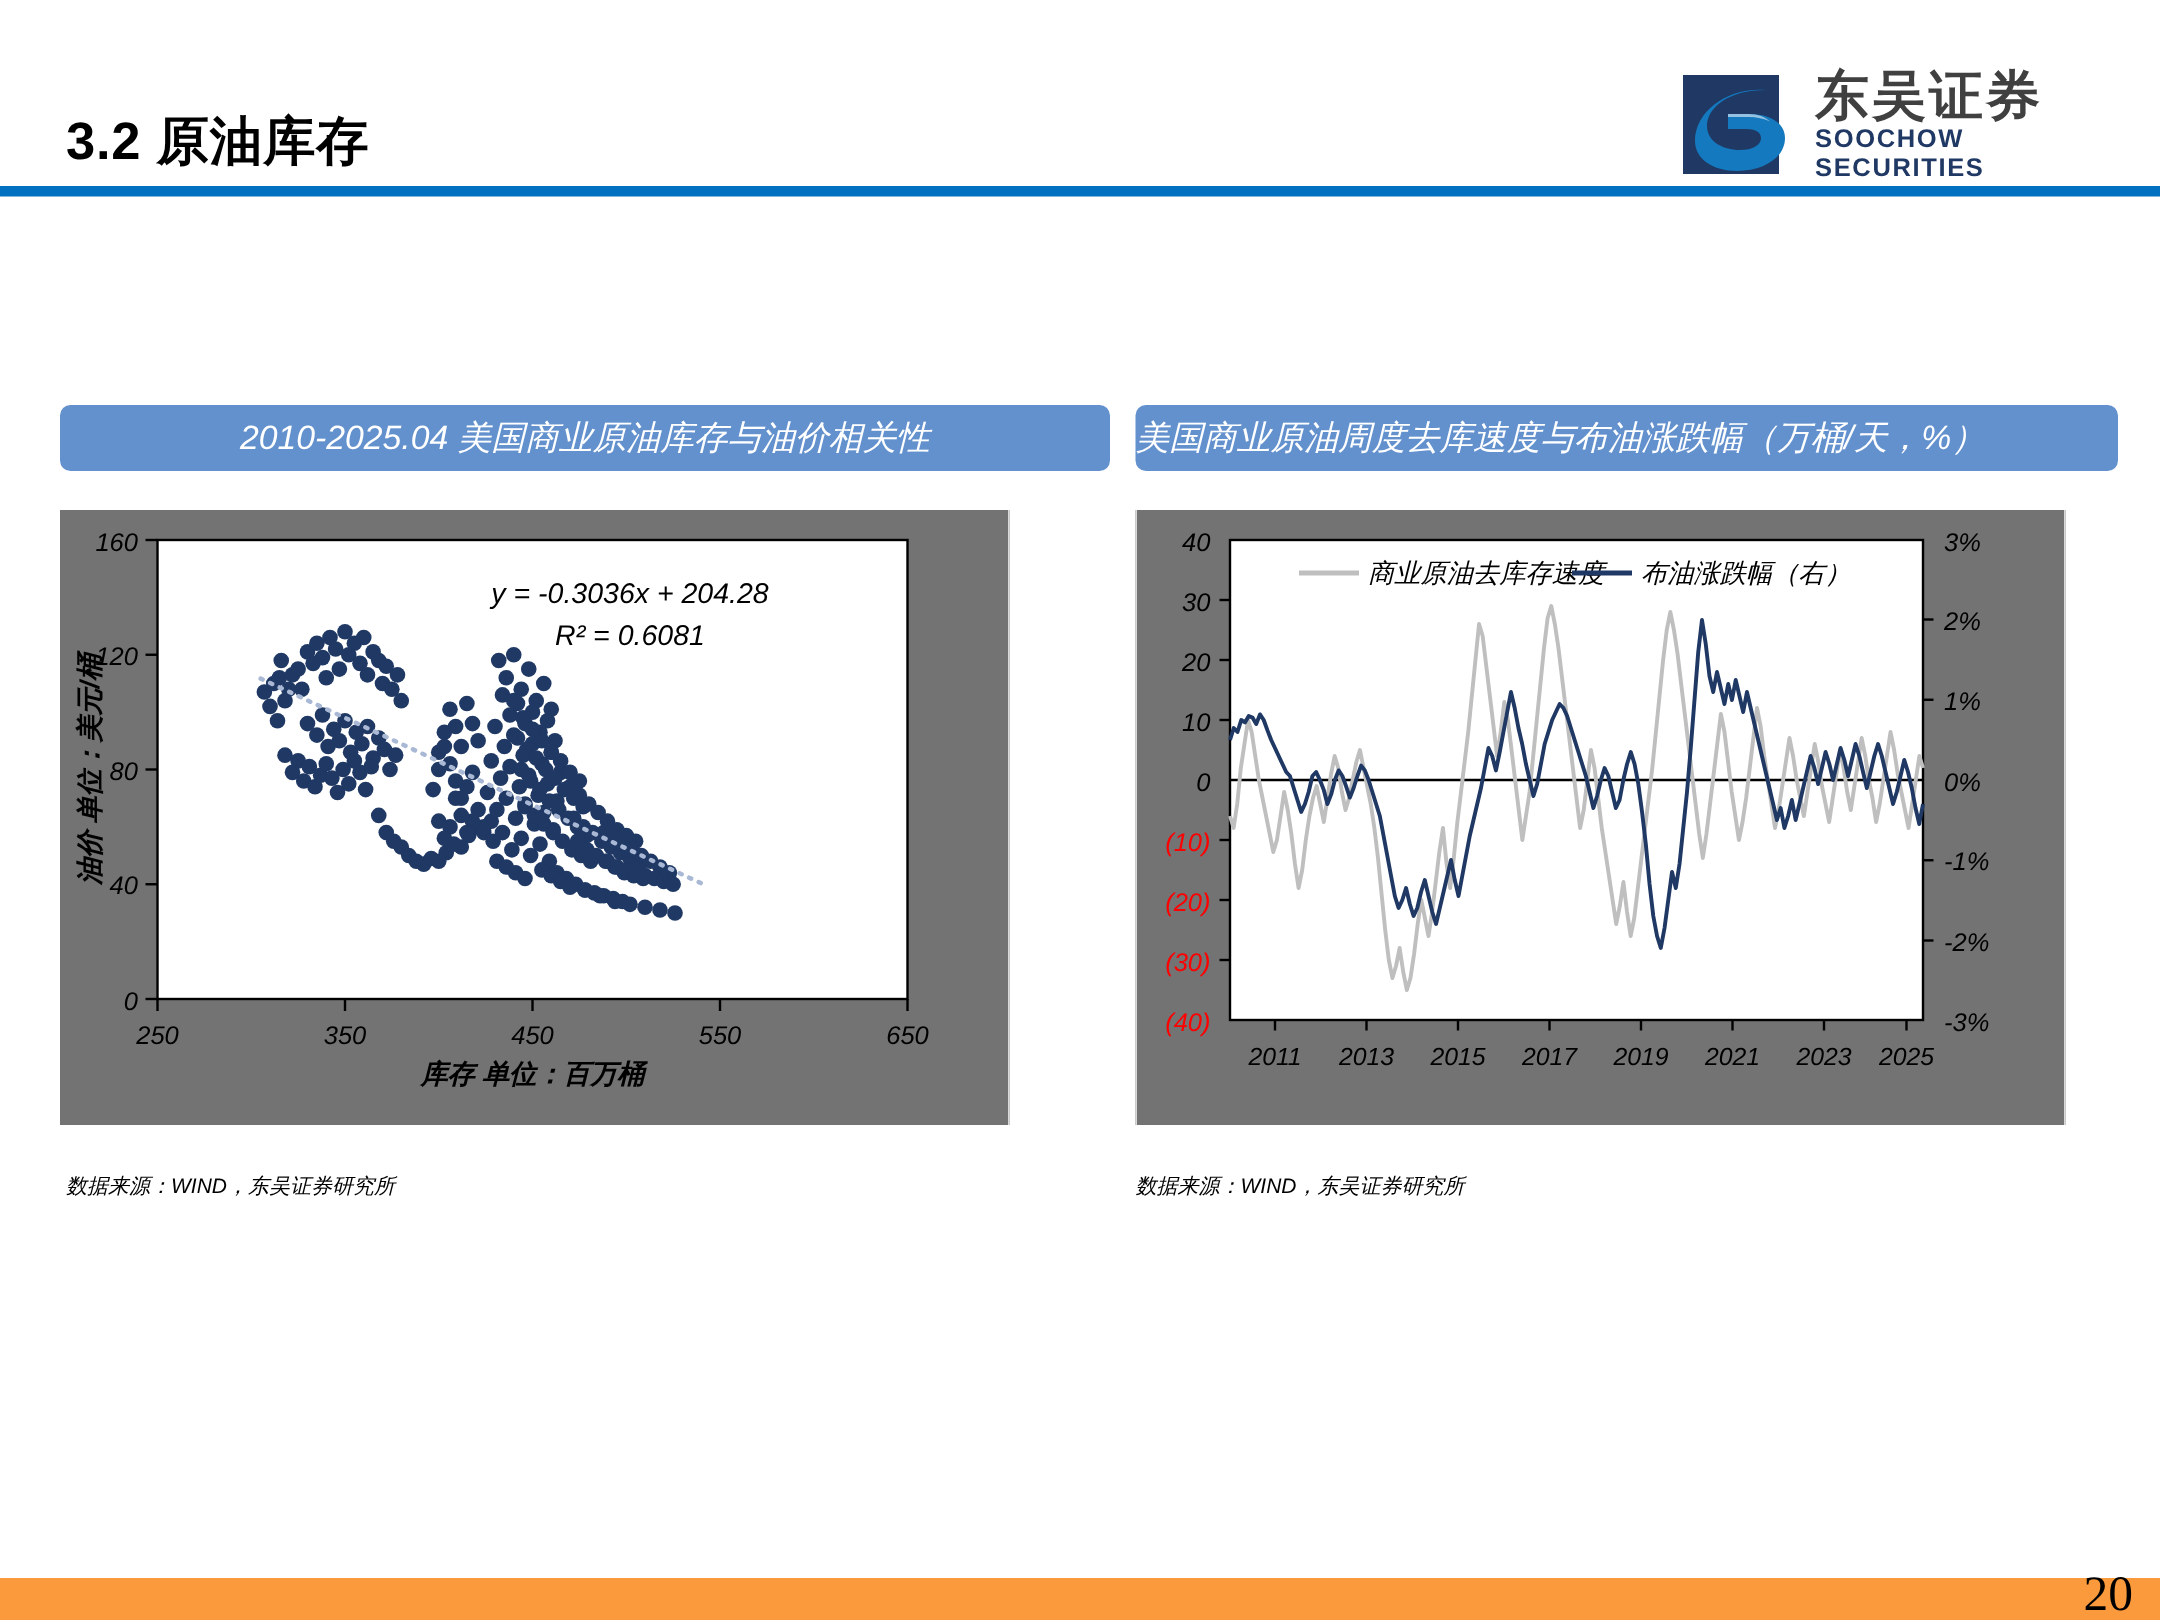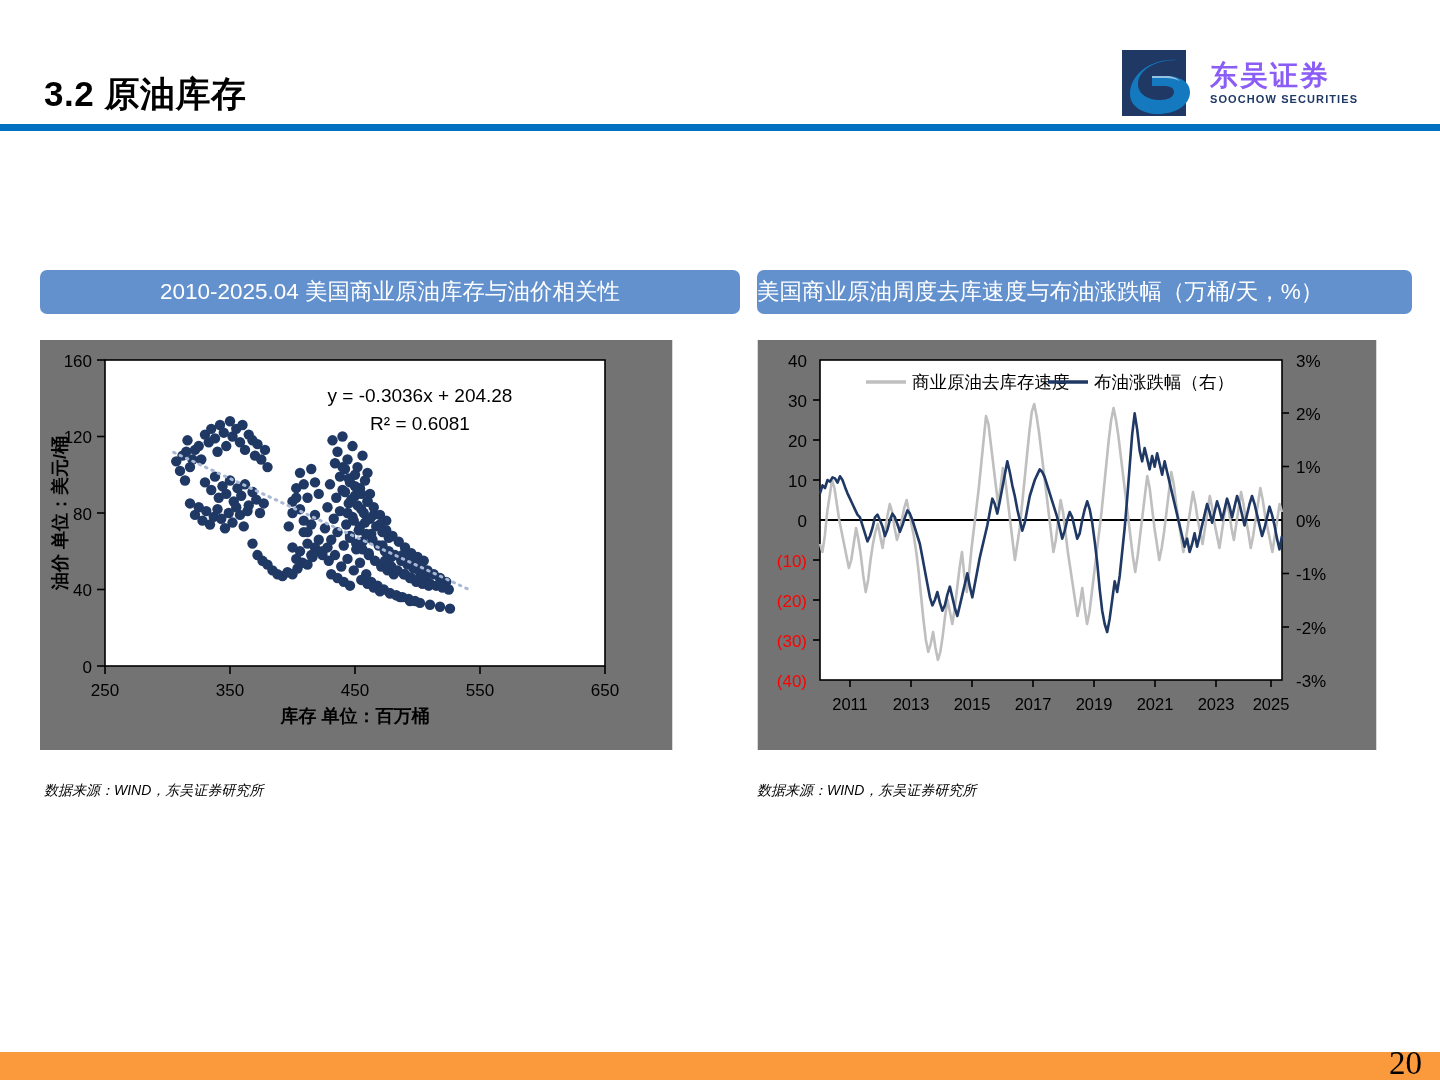--- a/index.html
+++ b/index.html
@@ -21,25 +21,25 @@
     position:absolute;left:0;top:124px;width:1440px;height:7px;
     background:#0070C0;
   }
   .logo{
     position:absolute;right:30px;top:46px;
     width:288px;height:74px;
     display:flex;align-items:center;
   }
   .logo-mark{width:78px;height:70px;flex:0 0 auto;position:relative;}
   .logo-text{margin-left:10px;display:flex;flex-direction:column;justify-content:center;}
-  .logo-cn{font-size:28px;font-weight:bold;color:#8b5cf6;line-height:1.04;letter-spacing:2px;}
-  .logo-en{font-size:11px;font-weight:bold;color:#1F3864;letter-spacing:1.1px;line-height:1.1;margin-top:2px;}
+  .logo-cn{font-size:36px;font-weight:bold;color:#404040;line-height:1.04;letter-spacing:2px;}
+  .logo-en{font-size:17px;font-weight:bold;color:#1F3864;letter-spacing:1.1px;line-height:1.1;margin-top:2px;}
 
   
-  .panel{position:absolute;}
+  .panel{position:absolute;font-style:italic;}
   .panel-left{left:40px;top:270px;width:700px;}
   .panel-right{left:757px;top:270px;width:655px;}
 
   .chart-head{
     background:#6391CE;color:#fff;border-radius:7px;
     font-size:22.5px;line-height:44px;height:44px;
     text-align:center;white-space:nowrap;overflow:hidden;
   }
   .chart-head.left-head{text-align:center;}
   .chart-head.right-head{text-align:left;box-sizing:border-box;}

